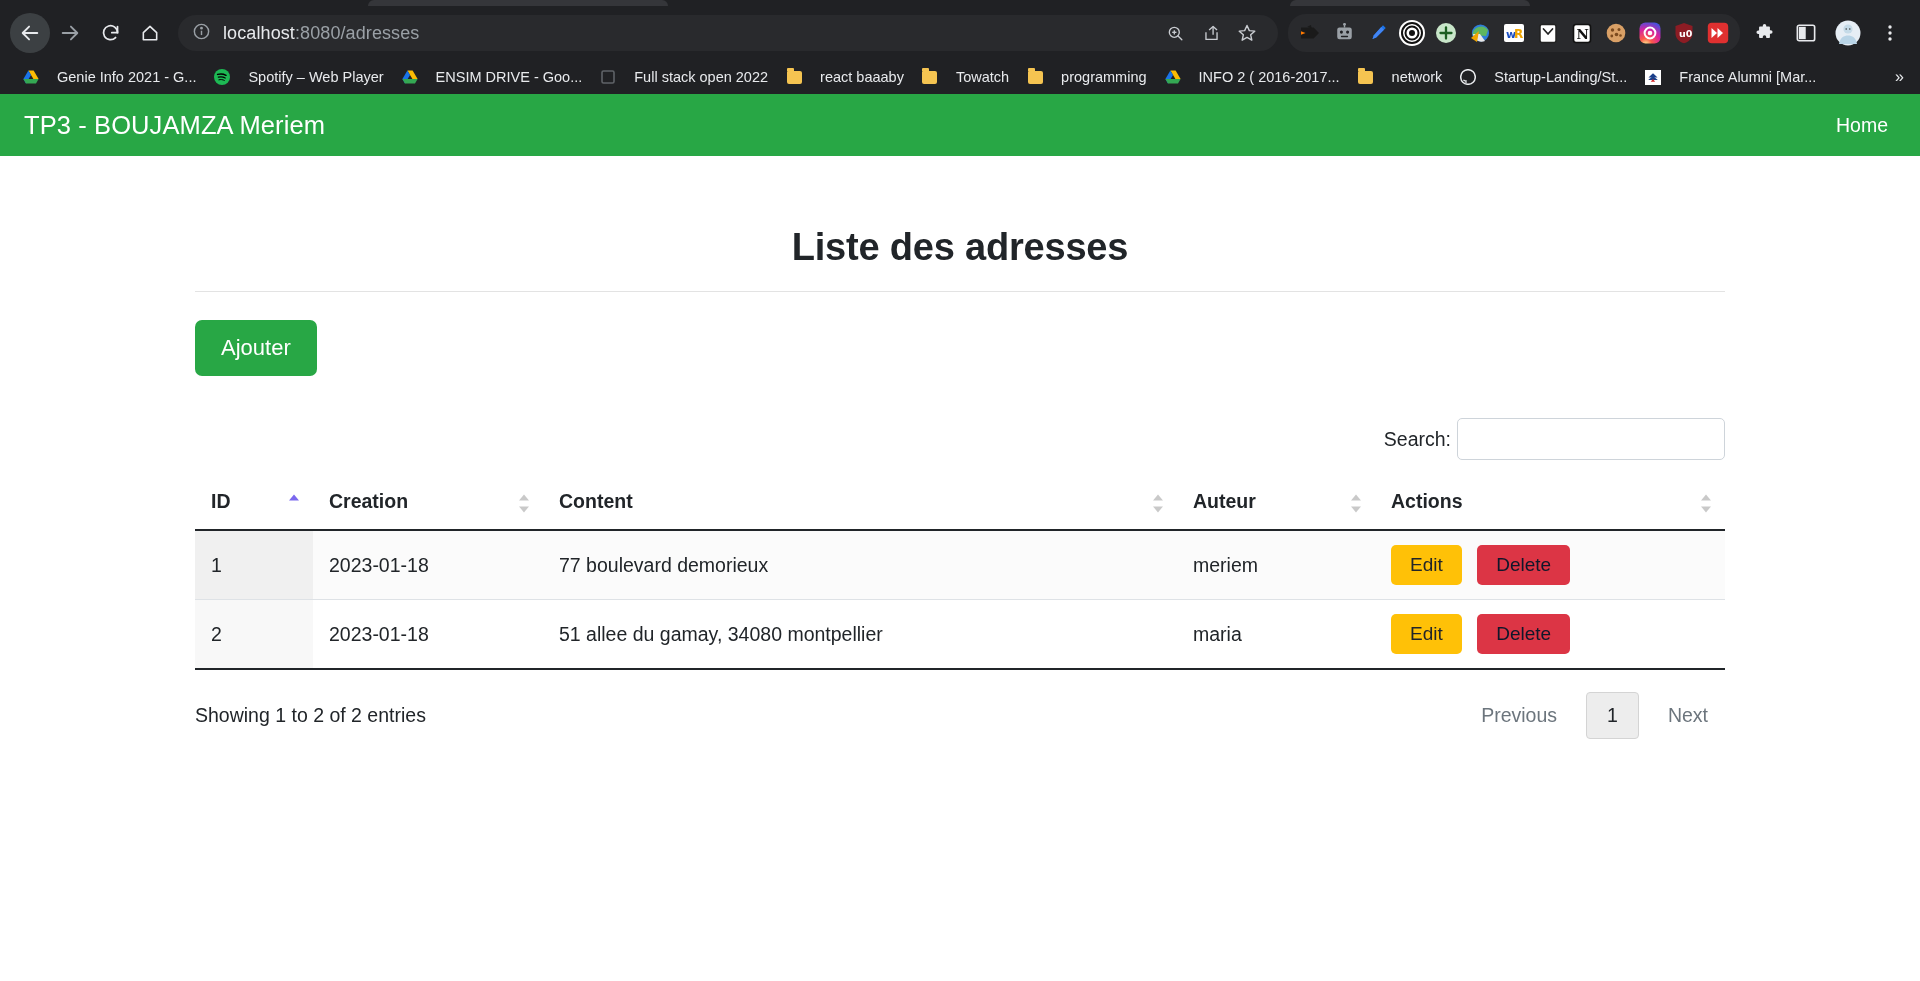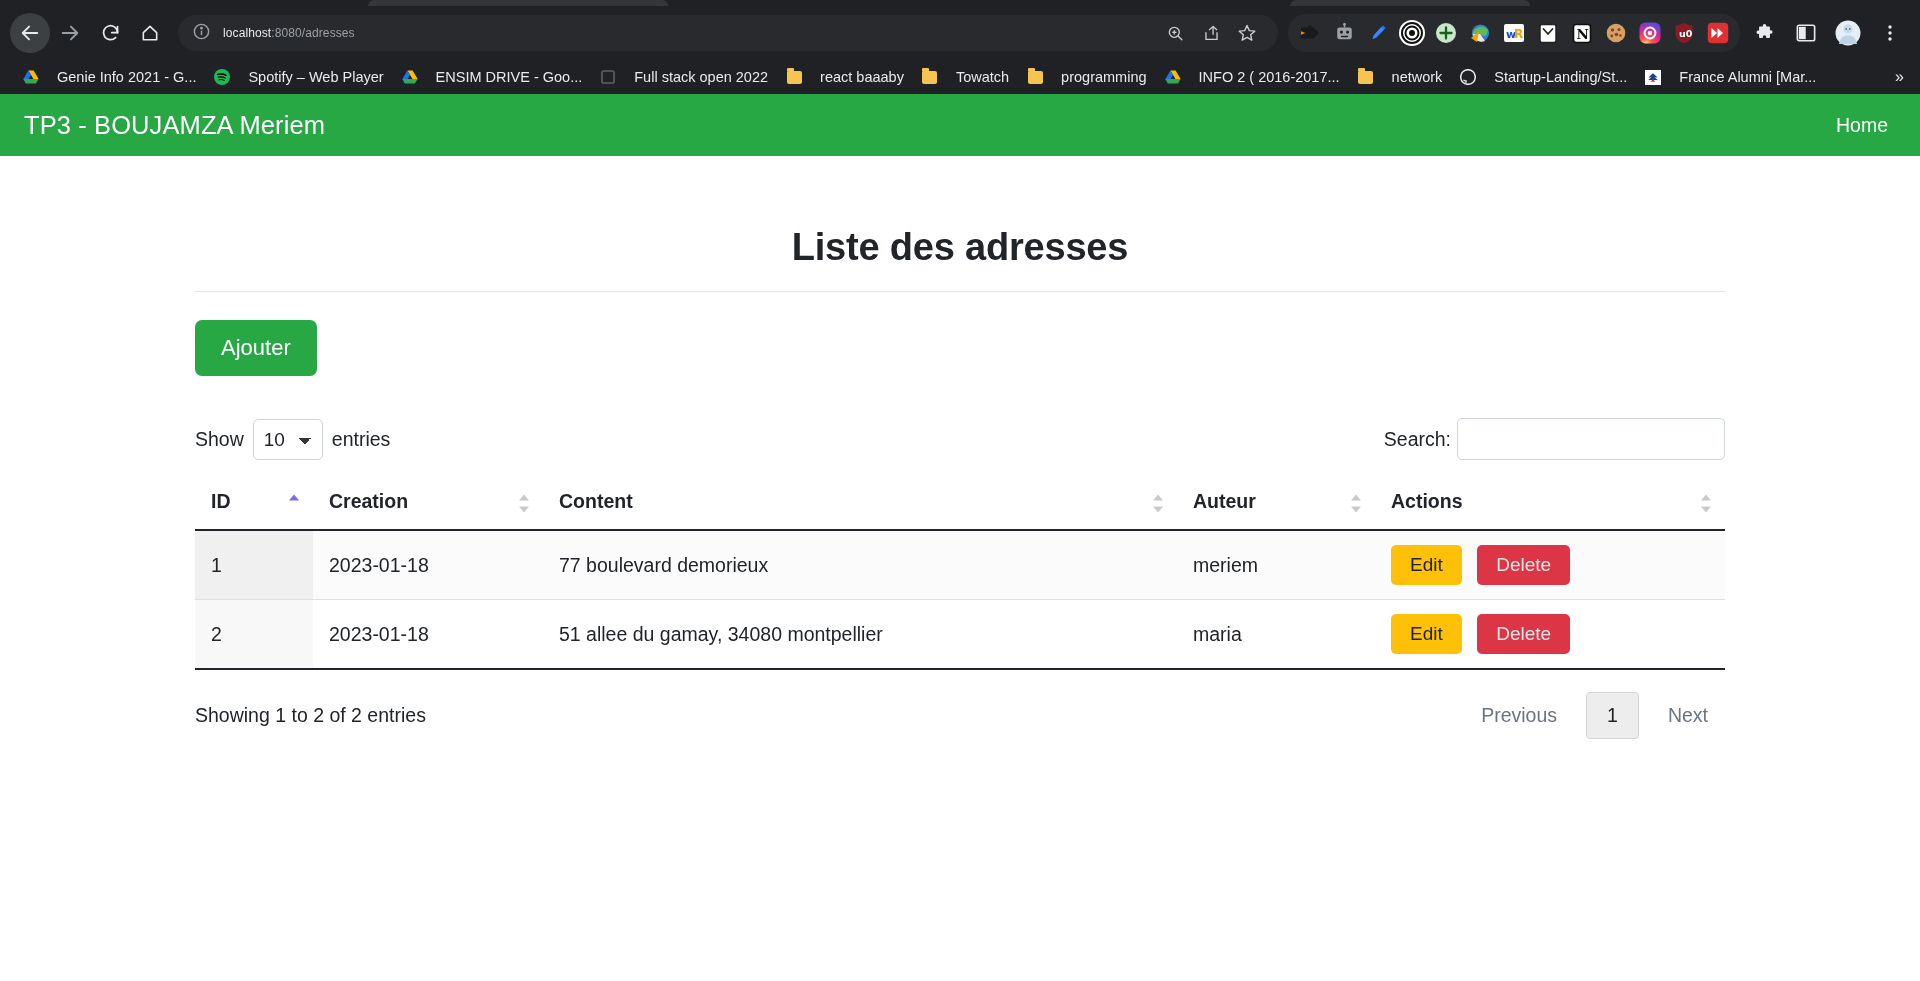--- a/index.html
+++ b/index.html
@@ -49,21 +49,21 @@
     background: #292a2d;
     border-radius: 18px;
     display: flex;
     align-items: center;
     margin: 0 10px 0 8px;
     padding: 0 14px;
     min-width: 0;
   }
   .omnibox .info-icon { flex: 0 0 auto; margin-right: 12px; }
   .omnibox-url {
-    font-size: 12px;
+    font-size: 18px;
     color: #9aa0a6;
     white-space: nowrap;
     overflow: hidden;
     text-overflow: ellipsis;
     letter-spacing: 0.1px;
   }
   .omnibox-url b { color: #e8eaed; font-weight: 400; }
   .omni-actions { display: flex; align-items: center; gap: 2px; flex: 0 0 auto; margin-left: auto; }
   .omni-actions .oa {
     width: 34px; height: 34px;
@@ -292,21 +292,21 @@
   .btn-edit {
     background: #ffc107;
     color: #212529;
     font-size: 19px;
     padding: 9px 19px;
     border-radius: 5px;
     margin-right: 10px;
   }
   .btn-delete {
     background: #dc3545;
-    color: #e5e5e5;
+    color: #0f172a;
     font-size: 19px;
     padding: 9px 19px;
     border-radius: 5px;
   }
 
   .dt-bottom {
     display: flex;
     align-items: center;
     margin-top: 22px;
   }
@@ -655,30 +655,20 @@
   </div>
 
   <div class="container">
 
     <h1 class="page-title">Liste des adresses</h1>
     <hr class="hr">
 
     <button class="btn btn-ajouter">Ajouter</button>
 
     <div class="dt-top">
-      <div class="dt-length">
-        <span>Show</span>
-        <select class="dt-select">
-          <option selected="">10</option>
-          <option>25</option>
-          <option>50</option>
-          <option>100</option>
-        </select>
-        <span>entries</span>
-      </div>
       <div class="dt-filter">
         <label>Search:</label>
         <input class="dt-search-input" type="search" placeholder="" style="">
       </div>
     </div>
 
     <table class="dt">
       <thead>
         <tr>
           <th class="col-id">

